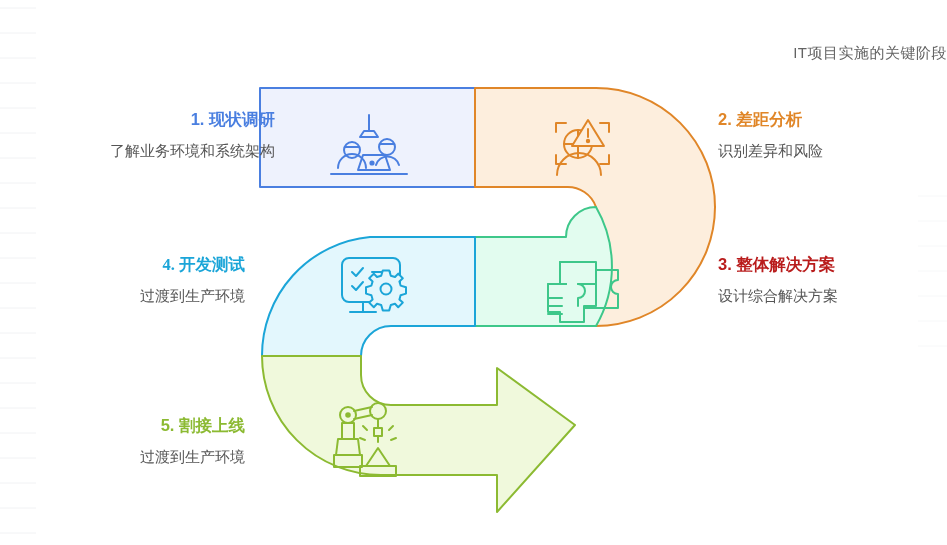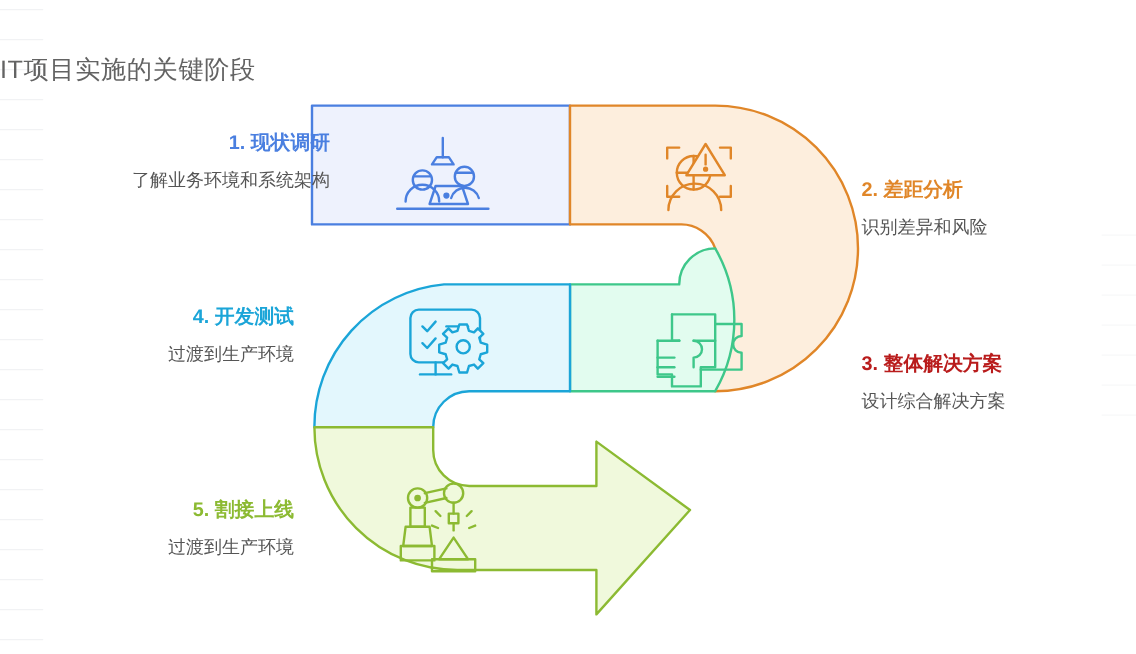--- a/index.html
+++ b/index.html
@@ -13,48 +13,48 @@
     position: relative;
     width: 947px; height: 545px;
     background: #ffffff;
   }
   
   .rules { position:absolute; top:0; left:0; width:947px; height:545px; pointer-events:none; }
 
   #diagram-title {
     position: absolute;
     top: 44px; left: 0; width: 947px;
-    text-align: left;
-    font-size: 21px;
+    text-align: right;
+    font-size: 15px;
     color: #636363;
     letter-spacing: .5px;
     white-space: nowrap;
   }
 
   svg.flow { position:absolute; top:0; left:0; width:947px; height:545px; }
 
   .label-block { position: absolute; white-space: nowrap; }
   .label-block .step-title {
     font-size: 16.5px;
     font-weight: bold;
     line-height: 1.2;
   }
   .label-block .step-desc {
     font-size: 15px;
     color: #555555;
     margin-top: 12px;
     line-height: 1.2;
   }
   .lb-right { text-align: right; }
-  .lb-left  { text-align: left; margin-top: 39px; }
+  .lb-left  { text-align: left; }
 
   #label-1 { right: 672px; top: 110px; }
   #label-2 { left: 718px;  top: 110px; }
   #label-3 { left: 718px;  top: 255px; }
-  #label-4 { right: 702px; top: 255px; }
+  #label-4 { right: 702px; top: 255px; font-family: Liberation Serif, serif; }
   #label-5 { right: 702px; top: 416px; }
 </style>
 </head>
 <body>
 
 <div id="canvas">
 
   <svg class="rules" viewBox="0 0 947 545">
     <g stroke="#f1f2f4" stroke-width="1">
       <line x1="0" y1="8" x2="36" y2="8"></line>

